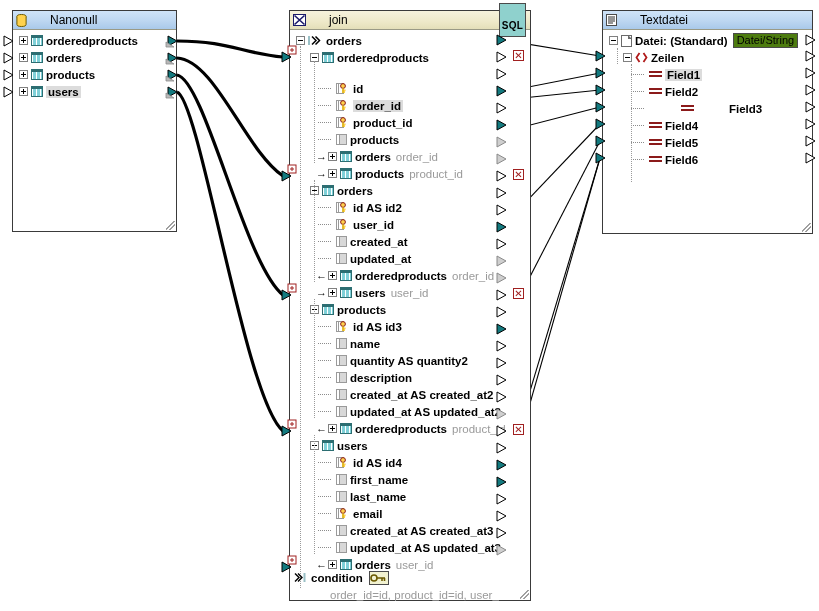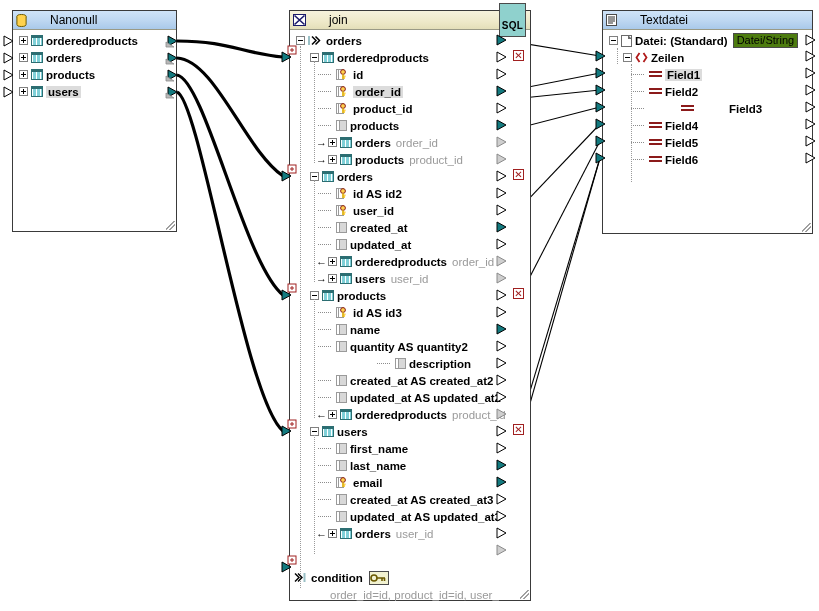--- a/index.html
+++ b/index.html
@@ -221,21 +221,21 @@
               <path d="M7.5,1.5 L11.5,5.5 L7.5,9.5" fill="none" stroke="#000" stroke-width="1.5"></path>
             </svg></span>
           <span class="lbl">orders</span>
         </div>
         <span class="del-x" style="top: 20px;">✕</span>
         <div class="row" style="padding-left: 20px;">
           <span class="exp"></span>
           <span class="ic ic-table"></span>
           <span class="lbl">orderedproducts</span>
         </div>
-        <div class="row" style="padding-left: 34px;">
+        <div class="row" style="padding-left: 34px; margin-top: 14px;">
           <span class="leafline"></span>
           <span class="ic" style="width: 14px; height: 11px; position: relative; display: inline-block; margin-right: 3px;">
             <span style="position:absolute;left:0;top:0;width:8px;height:11px;border:1px solid #9a9a9a;background:#fff;"></span>
             <span style="position:absolute;left:2px;top:0;width:1px;height:11px;background:#9a9a9a;"></span>
             <svg width="10" height="11" viewBox="0 0 10 11" style="position:absolute;left:4px;top:0;">
               <circle cx="3" cy="3" r="2.4" fill="#ffd24d" stroke="#8a1a1a" stroke-width="1"></circle>
               <path d="M3,5.4 L3,10 M3,7.4 L5.6,7.4 M3,9.2 L5,9.2" stroke="#ffd24d" stroke-width="1.8" fill="none"></path>
               <path d="M3,5.4 L3,10" stroke="#c8a200" stroke-width="1" fill="none"></path>
             </svg>
           </span>
@@ -364,21 +364,21 @@
         <div class="row" style="padding-left: 34px;">
           <span class="leafline"></span>
           <span class="ic ic-col"></span>
           <span class="lbl">name</span>
         </div>
         <div class="row" style="padding-left: 34px;">
           <span class="leafline"></span>
           <span class="ic ic-col"></span>
           <span class="lbl">quantity AS quantity2</span>
         </div>
-        <div class="row" style="padding-left: 34px; justify-content: center;">
+        <div class="row" style="padding-left: 34px;">
           <span class="leafline"></span>
           <span class="ic ic-col"></span>
           <span class="lbl">description</span>
         </div>
         <div class="row" style="padding-left: 34px;">
           <span class="leafline"></span>
           <span class="ic ic-col"></span>
           <span class="lbl">created_at AS created_at2</span>
         </div>
         <div class="row" style="padding-left: 34px;">
@@ -391,20 +391,33 @@
           <span class="exp plus"></span>
           <span class="ic ic-table"></span>
           <span class="lbl">orderedproducts</span>
           <span class="sub">product_id</span>
         </div>
         <span class="del-x" style="top: 394px;">✕</span>
         <div class="row" style="padding-left: 20px;">
           <span class="exp"></span>
           <span class="ic ic-table"></span>
           <span class="lbl">users</span>
+        </div>
+        <div class="row" style="padding-left: 34px;">
+          <span class="leafline"></span>
+          <span class="ic" style="width: 14px; height: 11px; position: relative; display: inline-block; margin-right: 3px;">
+            <span style="position:absolute;left:0;top:0;width:8px;height:11px;border:1px solid #9a9a9a;background:#fff;"></span>
+            <span style="position:absolute;left:2px;top:0;width:1px;height:11px;background:#9a9a9a;"></span>
+            <svg width="10" height="11" viewBox="0 0 10 11" style="position:absolute;left:4px;top:0;">
+              <circle cx="3" cy="3" r="2.4" fill="#ffd24d" stroke="#8a1a1a" stroke-width="1"></circle>
+              <path d="M3,5.4 L3,10 M3,7.4 L5.6,7.4 M3,9.2 L5,9.2" stroke="#ffd24d" stroke-width="1.8" fill="none"></path>
+              <path d="M3,5.4 L3,10" stroke="#c8a200" stroke-width="1" fill="none"></path>
+            </svg>
+          </span>
+          <span class="lbl">id AS id4</span>
         </div>
         <div class="row" style="padding-left: 34px;">
           <span class="leafline"></span>
           <span class="ic ic-col"></span>
           <span class="lbl">first_name</span>
         </div>
         <div class="row" style="padding-left: 34px;">
           <span class="leafline"></span>
           <span class="ic ic-col"></span>
           <span class="lbl">last_name</span>

